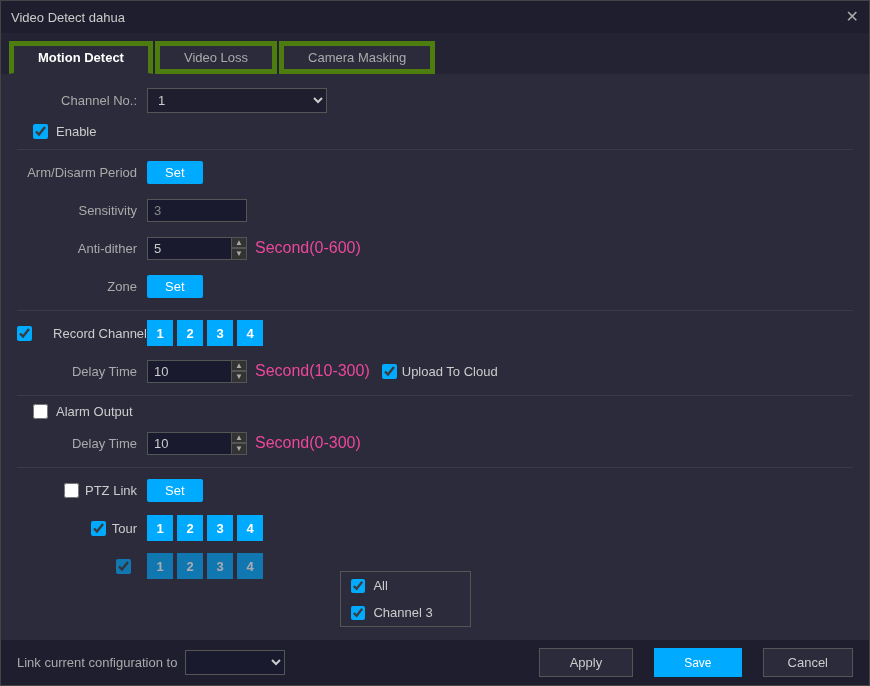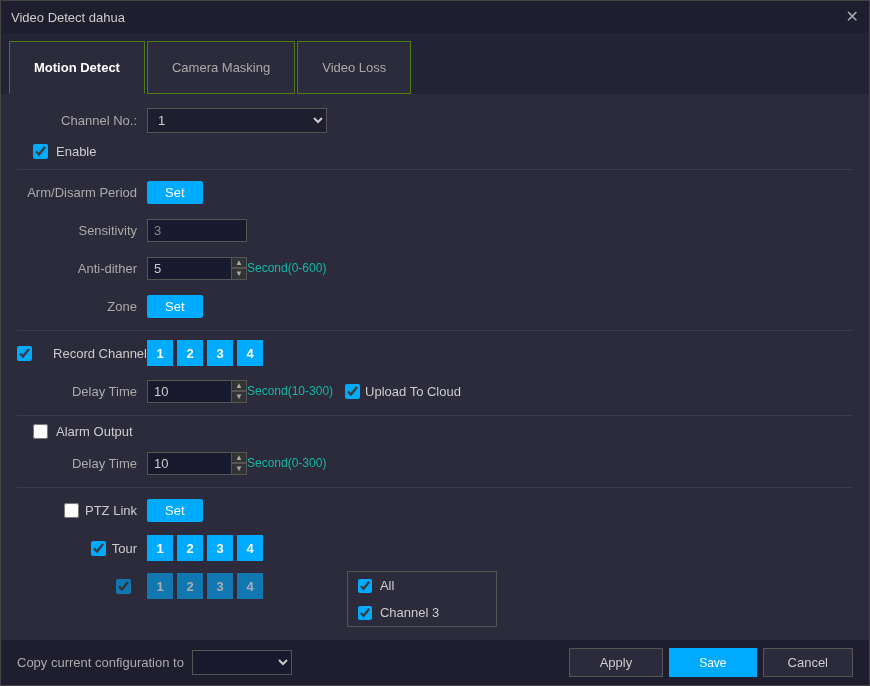--- a/index.html
+++ b/index.html
@@ -45,24 +45,24 @@
       border: none;
       line-height: 1;
     }
     .tabs {
       display: flex;
       background: #232333;
       padding: 8px 8px 0 8px;
       flex-shrink: 0;
     }
     .tab {
-      padding: 18px 24px;
+      padding: 4px 24px;
       cursor: pointer;
       color: #aaa;
-      border: 1px solid #4d7c0f;
+      border: 5px solid #4d7c0f;
       background: #2b2b3b;
       margin-right: 2px;
       font-size: 13px;
     }
     .tab.active {
       background: #2b2b3b;
       color: #fff;
       border-bottom: 1px solid #2b2b3b;
       font-weight: bold;
     }
@@ -161,22 +161,23 @@
       border: 1px solid #555;
       color: #aaa;
       cursor: pointer;
       font-size: 8px;
       display: flex;
       align-items: center;
       justify-content: center;
       padding: 0;
     }
     .helper-text {
-      color: #14b8a6;
-      font-size: 12px;
+      color: #ec4899;
+      font-size: 16px;
+      margin-left: 8px;
     }
     .channel-btns {
       display: flex;
       gap: 4px;
     }
     .ch-btn {
       background: #00aaff;
       color: #fff;
       border: none;
       width: 26px;
@@ -206,21 +207,21 @@
     .copy-select {
       background: #1a1a2e;
       border: 1px solid #555;
       color: #ccc;
       padding: 3px 6px;
       font-size: 13px;
       width: 100px;
     }
     .footer-btns {
       display: flex;
-      gap: 6px;
+      gap: 21px;
     }
     .btn-apply {
       background: #2b2b3b;
       border: 1px solid #555;
       color: #ccc;
       padding: 6px 30px;
       cursor: pointer;
       font-size: 13px;
     }
     .btn-save {
@@ -238,21 +239,21 @@
       padding: 6px 24px;
       cursor: pointer;
       font-size: 13px;
     }
     .dropdown-popup {
       position: absolute;
       bottom: 48px;
       left: 155px;
       background: #2b2b3b;
       border: 1px solid #555;
-      width: 150px;
+      width: 131px;
       z-index: 10;
     }
     .dropdown-item {
       display: flex;
       align-items: center;
       padding: 6px 10px;
       cursor: pointer;
       font-size: 13px;
       color: #ccc;
     }
@@ -268,22 +269,22 @@
 
 <div class="dialog">
 
   <div class="title-bar">
     <span class="title-bar-text">Video Detect dahua</span>
     <button class="close-btn">✕</button>
   </div>
 
   <div class="tabs">
     <div class="tab active">Motion Detect</div>
+    <div class="tab">Video Loss</div>
     <div class="tab">Camera Masking</div>
-    <div class="tab">Video Loss</div>
   </div>
 
   <div class="content">
 
     <div class="form-row">
       <span class="form-label">Channel No.:</span>
       <select class="channel-select">
         <option>1</option>
         <option>2</option>
         <option>3</option>
@@ -405,21 +406,21 @@
         <button class="ch-btn">1</button>
         <button class="ch-btn">2</button>
         <button class="ch-btn">3</button>
         <button class="ch-btn">4</button>
       </div>
     </div>
   </div>
 
   <div class="footer">
     <div class="copy-row">
-      <span class="copy-label">Copy current configuration to</span>
+      <span class="copy-label">Link current configuration to</span>
       <div style="position:relative;">
         <select class="copy-select">
           <option></option>
           <option>All</option>
           <option>Channel 2</option>
           <option>Channel 3</option>
           <option>Channel 4</option>
         </select>
         
         <div class="dropdown-popup">

